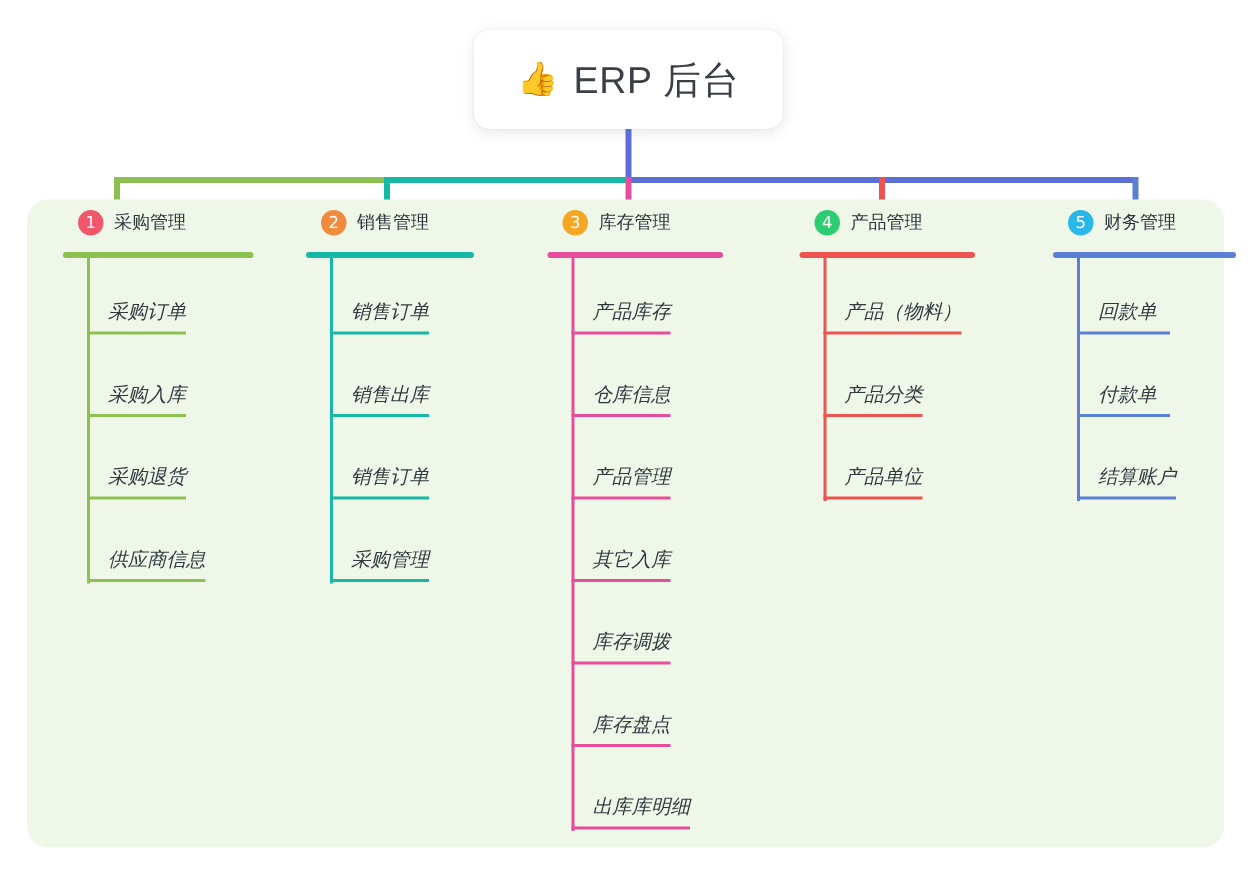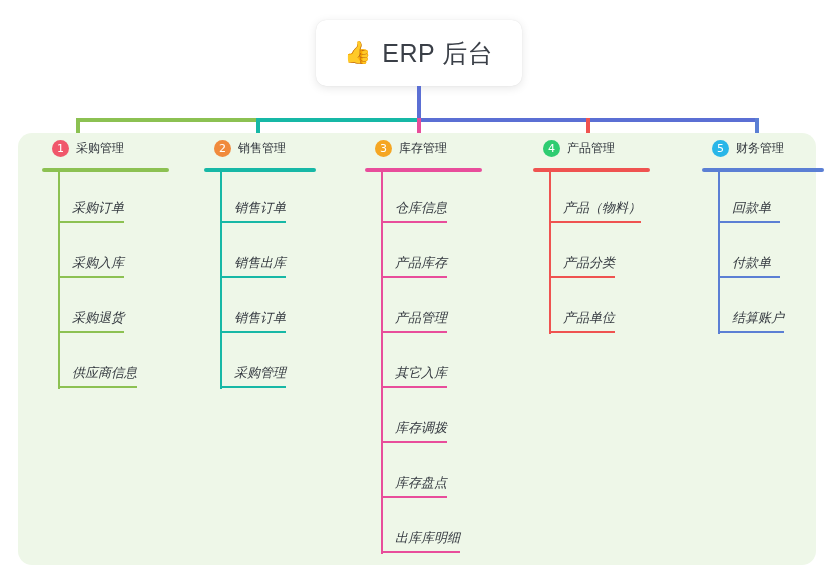--- a/index.html
+++ b/index.html
@@ -200,25 +200,25 @@
         </div>
         <div class="column" style="left: 337px;">
           <div class="col-header">
             <span class="badge" style="background: rgb(245, 166, 35);">3</span>
             <span class="col-title">库存管理</span>
           </div>
           <div class="header-rule" style="background: rgb(232, 77, 155); width: 117px;"></div>
           <div class="spine" style="background: rgb(232, 77, 155); height: 382px;"></div>
           <div class="items">
             <div class="item">
+              <span class="item-label">产品库存</span>
+              <div class="item-rule" style="background: rgb(232, 77, 155); width: 66px;"></div>
+            </div>
+            <div class="item">
               <span class="item-label">仓库信息</span>
-              <div class="item-rule" style="background: rgb(232, 77, 155); width: 66px;"></div>
-            </div>
-            <div class="item">
-              <span class="item-label">产品库存</span>
               <div class="item-rule" style="background: rgb(232, 77, 155); width: 66px;"></div>
             </div>
             <div class="item">
               <span class="item-label">产品管理</span>
               <div class="item-rule" style="background: rgb(232, 77, 155); width: 66px;"></div>
             </div>
             <div class="item">
               <span class="item-label">其它入库</span>
               <div class="item-rule" style="background: rgb(232, 77, 155); width: 66px;"></div>
             </div>

